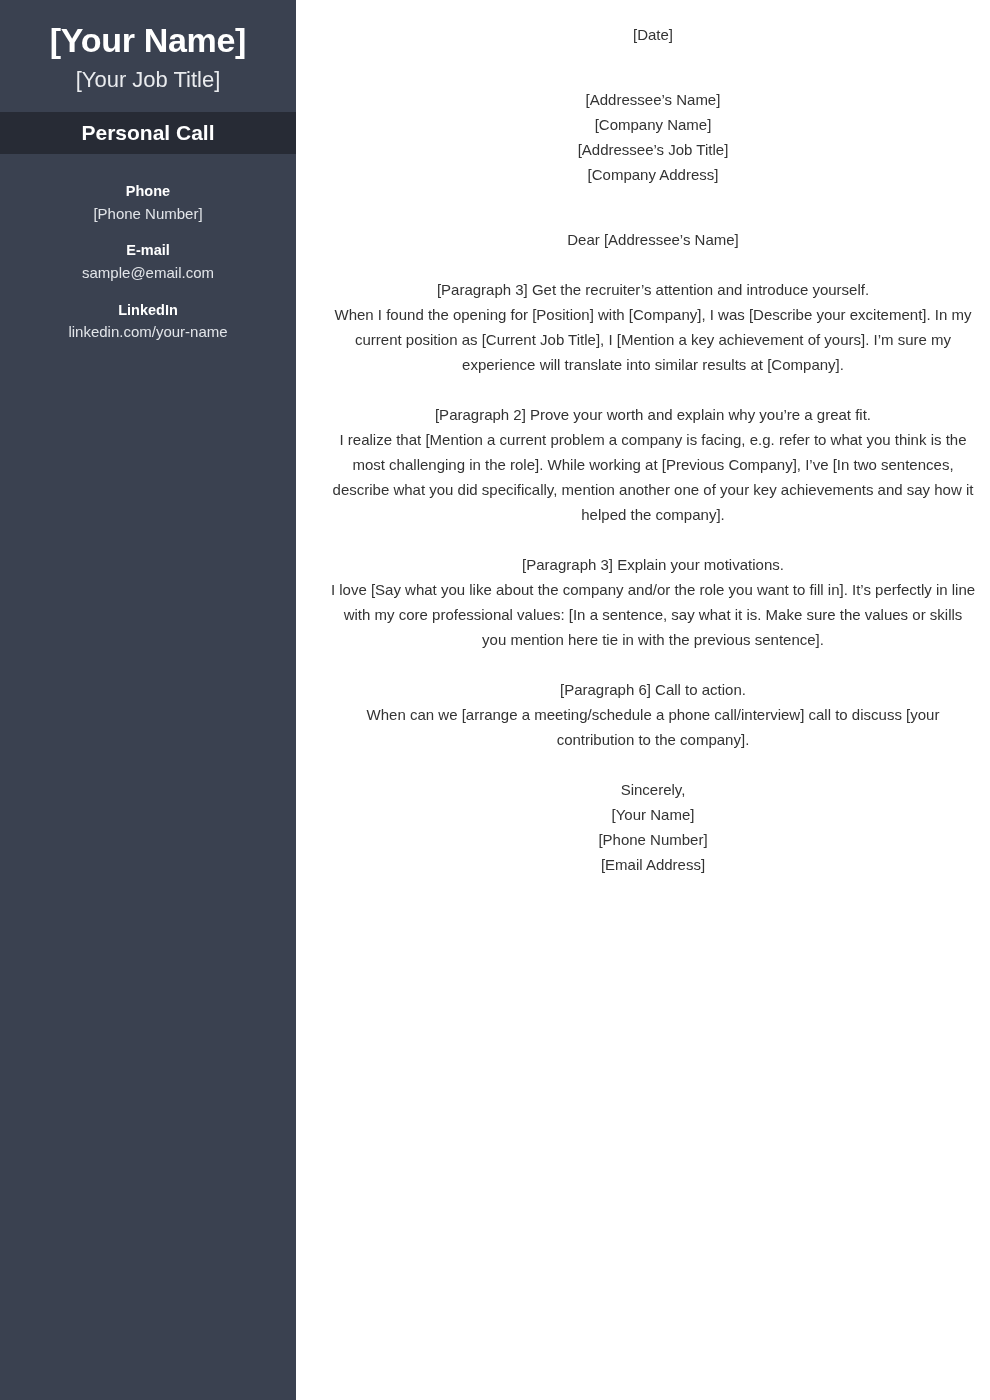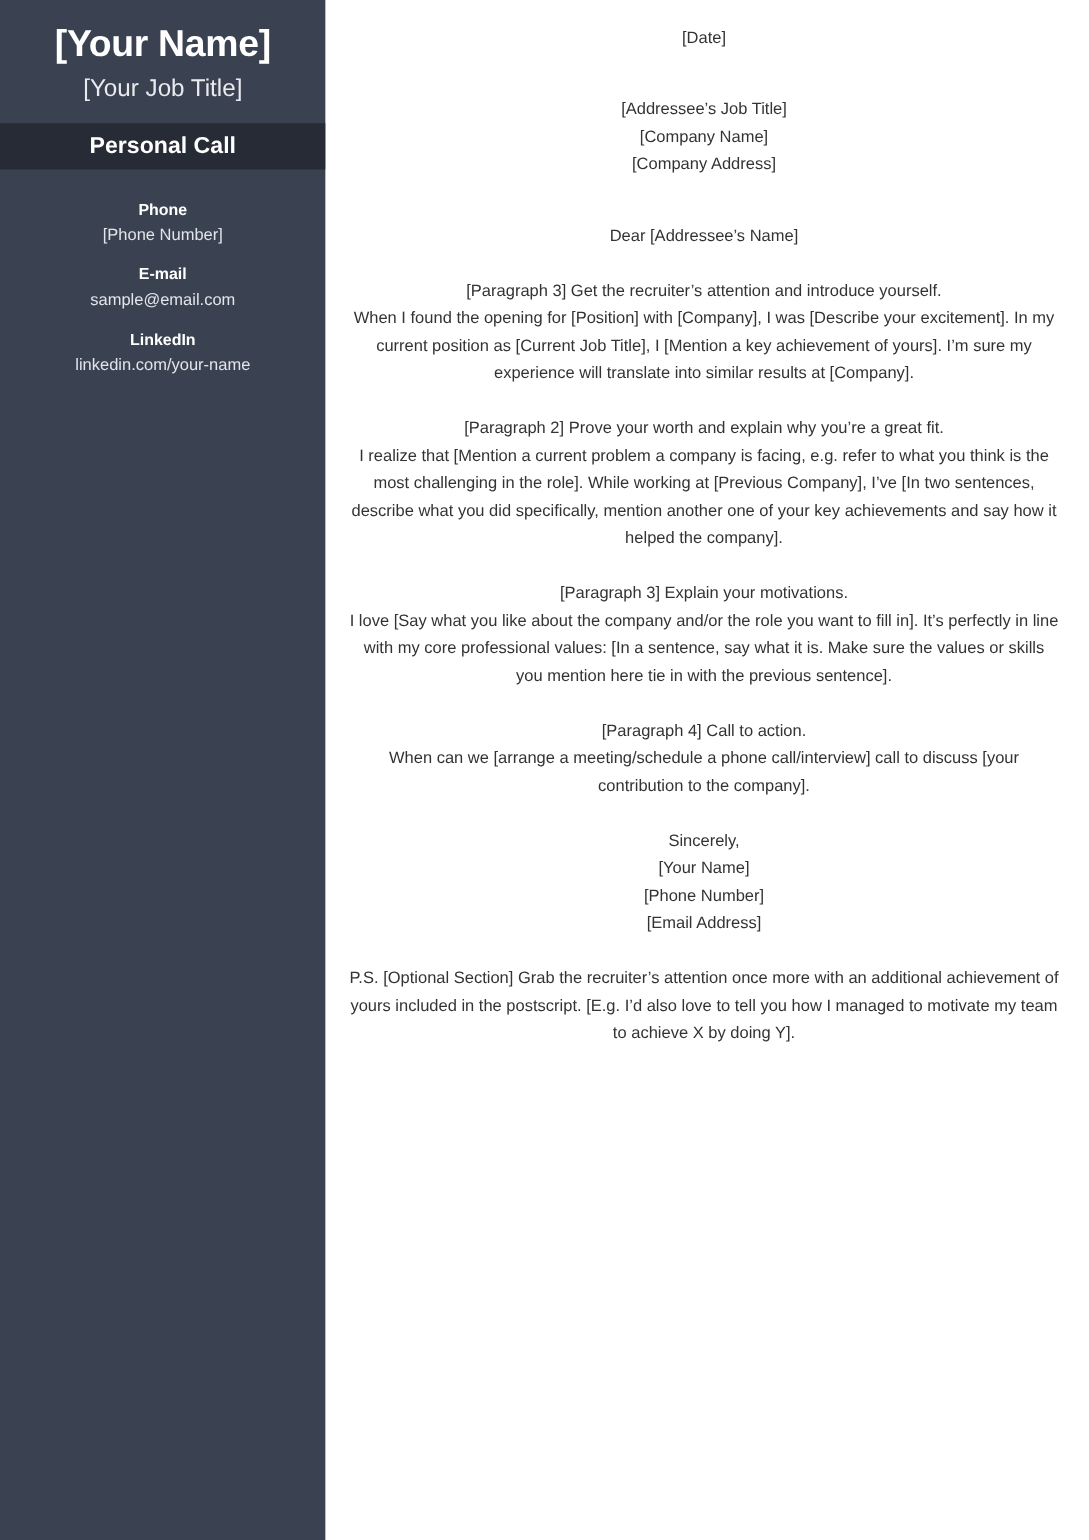--- a/index.html
+++ b/index.html
@@ -86,21 +86,21 @@
     word-break: break-word;
   }
 
   
   .letter {
     flex: 1 1 auto;
     background: #ffffff;
     padding: 22px 27px 0 21px;
   }
 
-  .letter-inner { width: 646px; }
+  .letter-inner { width: 646px; margin-left: 13px; }
 
   .ltext {
     font-size: 15px;
     line-height: 25px;
     color: #333333;
   }
 
   .block { margin: 0; }
 
   .gap-date      { height: 40px; }
@@ -147,22 +147,23 @@
   </aside>
 
   <main class="letter">
     <div class="letter-inner">
 
       <div class="ltext block">[Date]</div>
 
       <div class="gap-date"></div>
 
       <div>
+        <div class="ltext block">[Addressee’s Name]</div>
+        <div class="ltext block">[Company Name]</div>
         <div class="ltext block">[Addressee’s Job Title]</div>
-        <div class="ltext block">[Company Name]</div>
         <div class="ltext block">[Company Address]</div>
       </div>
 
       <div class="gap-addr"></div>
 
       <div class="ltext block">Dear [Addressee’s Name]</div>
 
       <div class="gap-greeting"></div>
 
       <div>
@@ -180,33 +181,32 @@
       <div class="gap-para"></div>
 
       <div>
         <div class="ltext block">[Paragraph 3] Explain your motivations.</div>
         <div class="ltext block">I love [Say what you like about the company and/or the role you want to fill in]. It’s perfectly in line with my core professional values: [In a sentence, say what it is. Make sure the values or skills you mention here tie in with the previous sentence].</div>
       </div>
 
       <div class="gap-para"></div>
 
       <div>
-        <div class="ltext block">[Paragraph 4] Call to action.</div>
+        <div class="ltext block">[Paragraph 6] Call to action.</div>
         <div class="ltext block">When can we [arrange a meeting/schedule a phone call/interview] call to discuss [your contribution to the company].</div>
       </div>
 
       <div class="gap-sign"></div>
 
       <div>
         <div class="ltext block">Sincerely,</div>
         <div class="ltext block">[Your Name]</div>
         <div class="ltext block">[Phone Number]</div>
         <div class="ltext block">[Email Address]</div>
       </div>
 
       <div class="gap-ps"></div>
 
-      <div class="ltext block">P.S. [Optional Section] Grab the recruiter’s attention once more with an additional achievement of yours included in the postscript. [E.g. I’d also love to tell you how I managed to motivate my team to achieve X by doing Y].</div>
 
     </div>
   </main>
 
 </div>
 
 </body></html>

